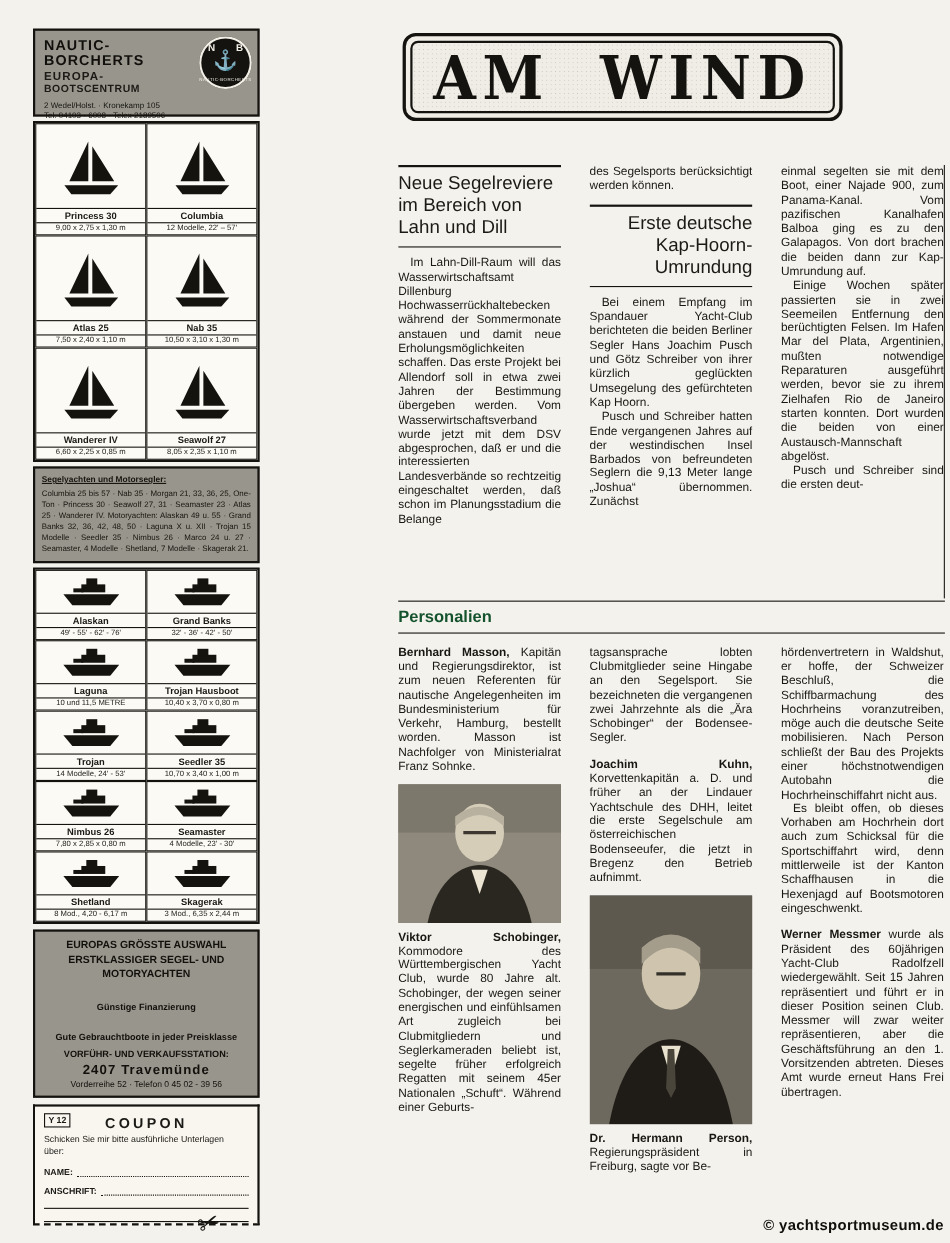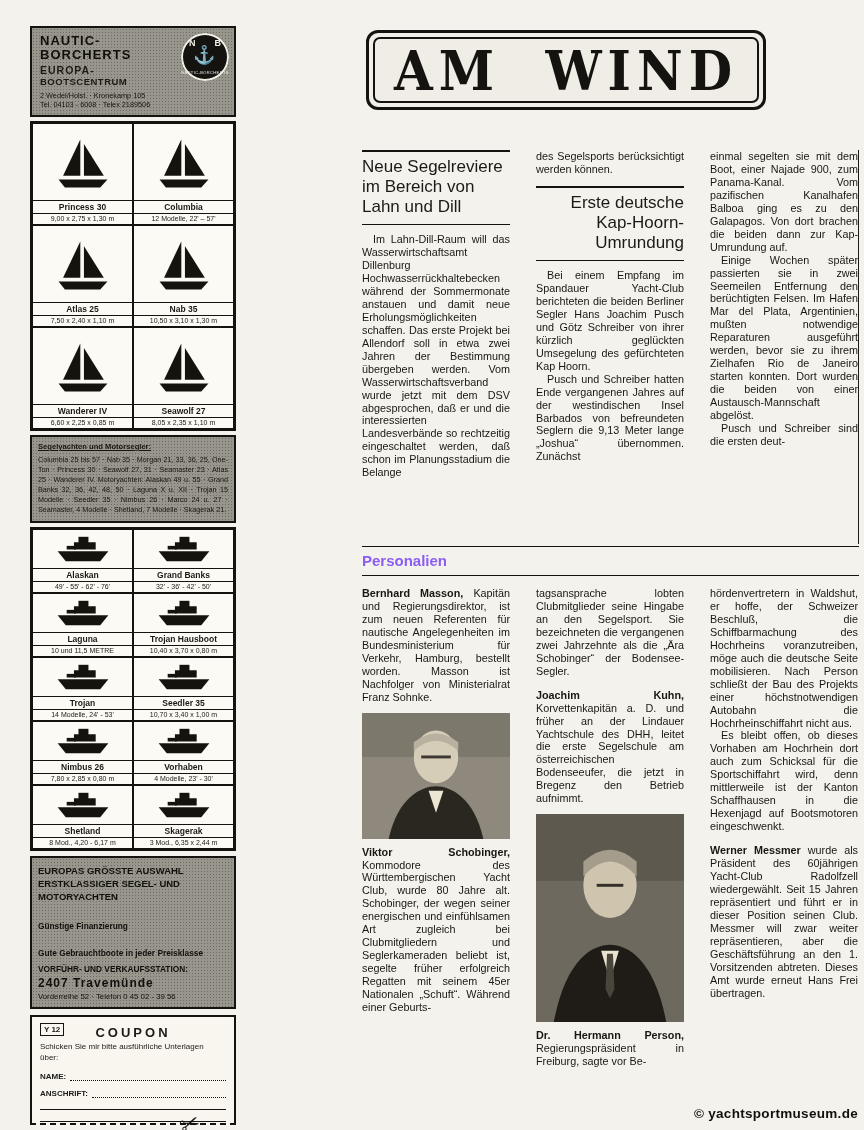--- a/index.html
+++ b/index.html
@@ -4,21 +4,21 @@
 <style>
   * { margin:0; padding:0; box-sizing:border-box; }
   body { background:#dedcd6; font-family:"Liberation Sans", sans-serif; color:#1c1a16; }
   .page { position:relative; width:864px; height:1130px; background:#f4f2ec; overflow:hidden; margin:0 auto; }
 
   
   .ht { background-color:#98958c; background-image:radial-gradient(#6e6b63 22%, rgba(0,0,0,0) 23%); background-size:3px 3px; }
 
   
   .ad { position:absolute; left:30px; top:26px; width:206px; }
-  .ad-brand { position:relative; border:2px solid #14130f; padding:6px 6px 4px 8px; height:91px; }
+  .ad-brand { position:relative; border:2px solid #14130f; padding:6px 6px 4px 8px; height:80px; }
   .brand-l1, .brand-l2 { font-weight:bold; font-size:13px; letter-spacing:1px; color:#100f0b; line-height:1.1; }
   .brand-l3 { font-weight:bold; font-size:10.5px; letter-spacing:1px; margin-top:1px; }
   .brand-l4 { font-weight:bold; font-size:9.5px; letter-spacing:0.5px; }
   .brand-addr { font-size:7.3px; margin-top:4px; line-height:1.3; color:#14130f; }
   .brand-logo { position:absolute; right:5px; top:5px; width:48px; height:48px; border-radius:50%; background:#14130f;
     color:#f2efe6; box-shadow:inset 0 0 0 2px #f2efe6; }
   .brand-logo .anchor { position:absolute; left:0; right:0; top:11px; text-align:center; font-size:18px; }
   .brand-logo .nb { position:absolute; top:5px; font-size:9px; font-weight:bold; }
   .nb-n { left:8px; } .nb-b { right:8px; }
   .logo-ribbon { position:absolute; bottom:6px; left:0; right:0; text-align:center; font-size:4px; letter-spacing:0.4px; }
@@ -26,21 +26,21 @@
   .boat-grid { display:grid; grid-template-columns:1fr 1fr; border:2px solid #14130f; background:#a3a3a3; margin-top:4px; }
   .boat-cell { border:1px solid #14130f; display:flex; flex-direction:column; background:#fbfaf4; }
   .boat-art { height:76px; display:flex; align-items:flex-end; justify-content:center; padding-bottom:3px; }
   .mgrid .boat-art { height:38px; }
   .boat-name { border-top:1px solid #14130f; font-weight:bold; font-size:8.5px; text-align:center; padding:1px 0; }
   .boat-spec { border-top:1px solid #14130f; font-size:7px; text-align:center; padding:1px 0 2px; }
 
   .model-list { border:2px solid #14130f; margin-top:4px; padding:5px 6px 6px; font-size:7.2px; line-height:1.4; text-align:justify; color:#17150f; }
   .model-title { font-weight:bold; text-decoration:underline; font-size:7.6px; margin-bottom:2px; }
 
-  .promo { border:2px solid #14130f; margin-top:5px; padding:7px 6px 6px; color:#12100c; }
+  .promo { border:2px solid #14130f; margin-top:5px; padding:7px 6px 6px; text-align:center; color:#12100c; }
   .promo-h { font-weight:bold; font-size:9.5px; line-height:1.35; }
   .promo-s { font-size:8.3px; margin-top:17px; line-height:1.3;font-weight:bold; }
   .promo-station { font-weight:bold; font-size:8.3px; margin-top:5px; }
   .promo-city { font-weight:bold; font-size:12px; margin-top:2px; letter-spacing:1px; }
   .promo-street { font-size:7.8px; margin-top:2px; }
 
   .coupon { position:relative; border:2px solid #14130f; border-bottom:2px dashed #14130f; margin-top:6px; padding:6px 8px 0; background:#f8f6ef; height:110px; }
   .coupon-head { position:relative; text-align:center; height:16px; }
   .coupon-code { position:absolute; left:0; top:0; border:1px solid #14130f; font-size:8px; font-weight:bold; padding:1px 3px; }
   .coupon-title { font-weight:bold; font-size:13px; letter-spacing:3px; }
@@ -61,21 +61,21 @@
   .acol { position:absolute; top:0; width:148px; height:100%; overflow:hidden; }
   .c1 { left:0; } .c2 { left:174px; } .c3 { left:348px; }
   .art-head { border-top:2.5px solid #14130f; border-bottom:1.5px solid #14130f; font-size:17px; font-weight:normal; line-height:1.18; padding:5px 0 7px; margin-bottom:8px; }
   .mt { margin-top:10px;text-align:right; }
   .body { font-size:10.8px; line-height:1.2; text-align:justify; hyphens:auto; -webkit-hyphens:auto; color:#191712; }
   .ind { text-indent:11px; }
   .lead { font-weight:bold; }
 
   .pers { position:absolute; left:362px; top:546px; width:497px; }
   .pers-ruletop { border-top:1.5px solid #14130f; }
-  .pers-head { font-size:15px; font-weight:bold; padding:5px 0 6px; color:#8b5cf6; }
+  .pers-head { font-size:15px; font-weight:bold; padding:5px 0 6px; color:#14532d; }
   .pers-cols { position:relative; height:554px; overflow:hidden; border-top:1.5px solid #14130f; padding-top:11px; }
   .pers-cols .acol { top:11px; height:calc(100% - 11px); }
 
   .photo { width:148px; margin:9px 0 7px; background:#777; }
   .photo svg { display:block; width:100%; }
   .photo-1 svg { height:126px; }
   .photo-2 svg { height:208px; }
 
   .credit { position:absolute; right:6px; top:1106px; font-size:13.5px; font-weight:bold; color:#12100c; letter-spacing:0.3px; }
 </style>
@@ -264,21 +264,21 @@
       </div>
       <div class="boat-cell">
         <div class="boat-art">
             <svg viewBox="0 0 64 34" width="58" height="31">
               <rect x="22" y="9" width="24" height="8" fill="#15130e"></rect>
               <rect x="27" y="3" width="11" height="7" fill="#15130e"></rect>
               <rect x="14" y="13" width="10" height="4" fill="#15130e"></rect>
               <path d="M4,19 h56 l-9,11 H13 Z" fill="#15130e"></path>
             </svg>
           </div>
-        <div class="boat-name">Vorhaben</div>
+        <div class="boat-name">Seamaster</div>
         <div class="boat-spec">4 Modelle, 23' - 30'</div>
       </div>
       <div class="boat-cell">
         <div class="boat-art">
             <svg viewBox="0 0 64 34" width="58" height="31">
               <rect x="22" y="9" width="24" height="8" fill="#15130e"></rect>
               <rect x="27" y="3" width="11" height="7" fill="#15130e"></rect>
               <rect x="14" y="13" width="10" height="4" fill="#15130e"></rect>
               <path d="M4,19 h56 l-9,11 H13 Z" fill="#15130e"></path>
             </svg>

